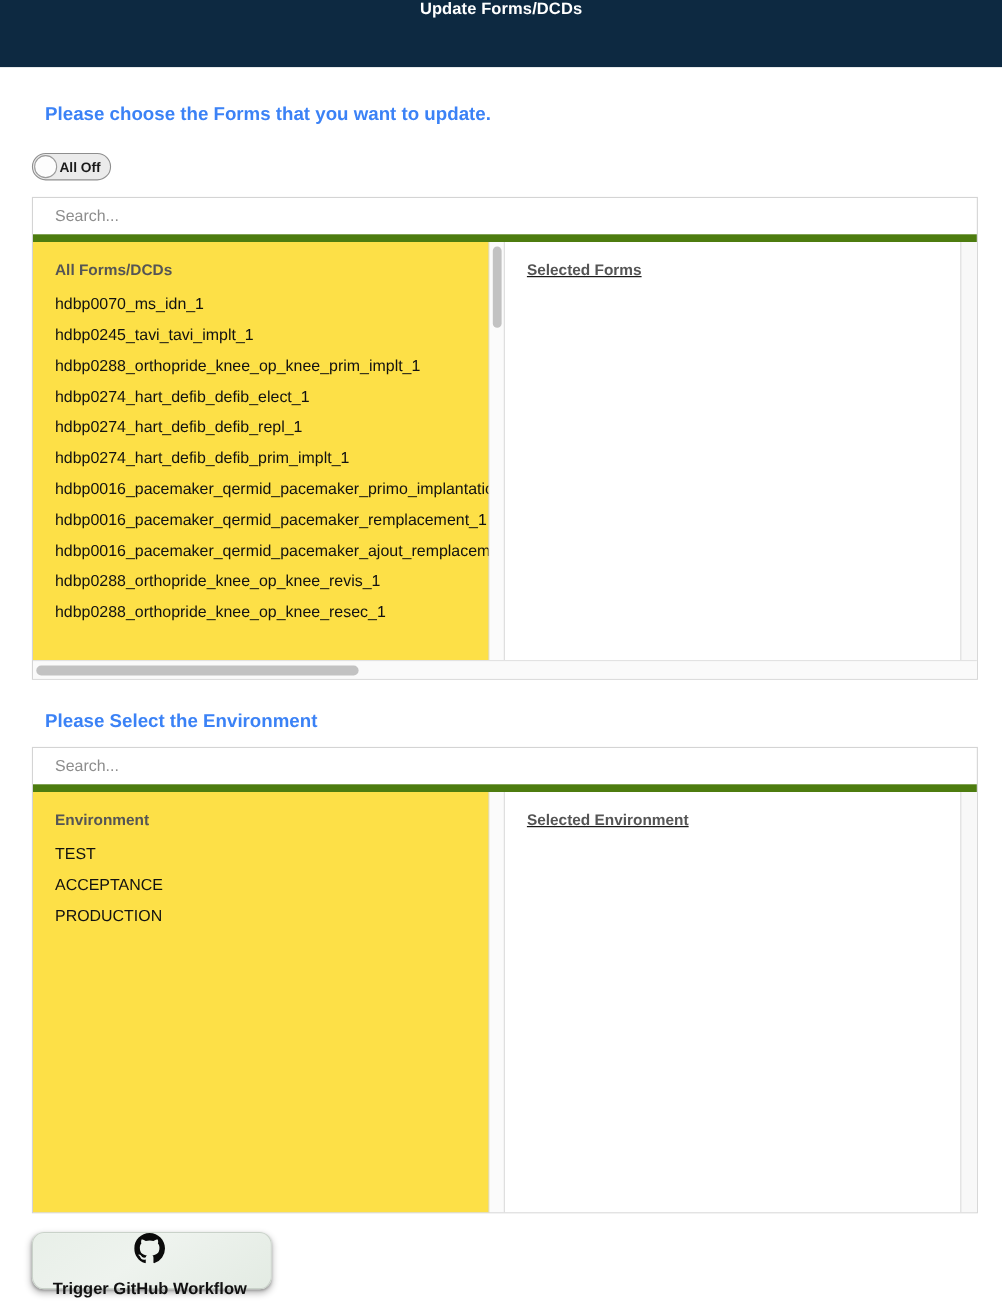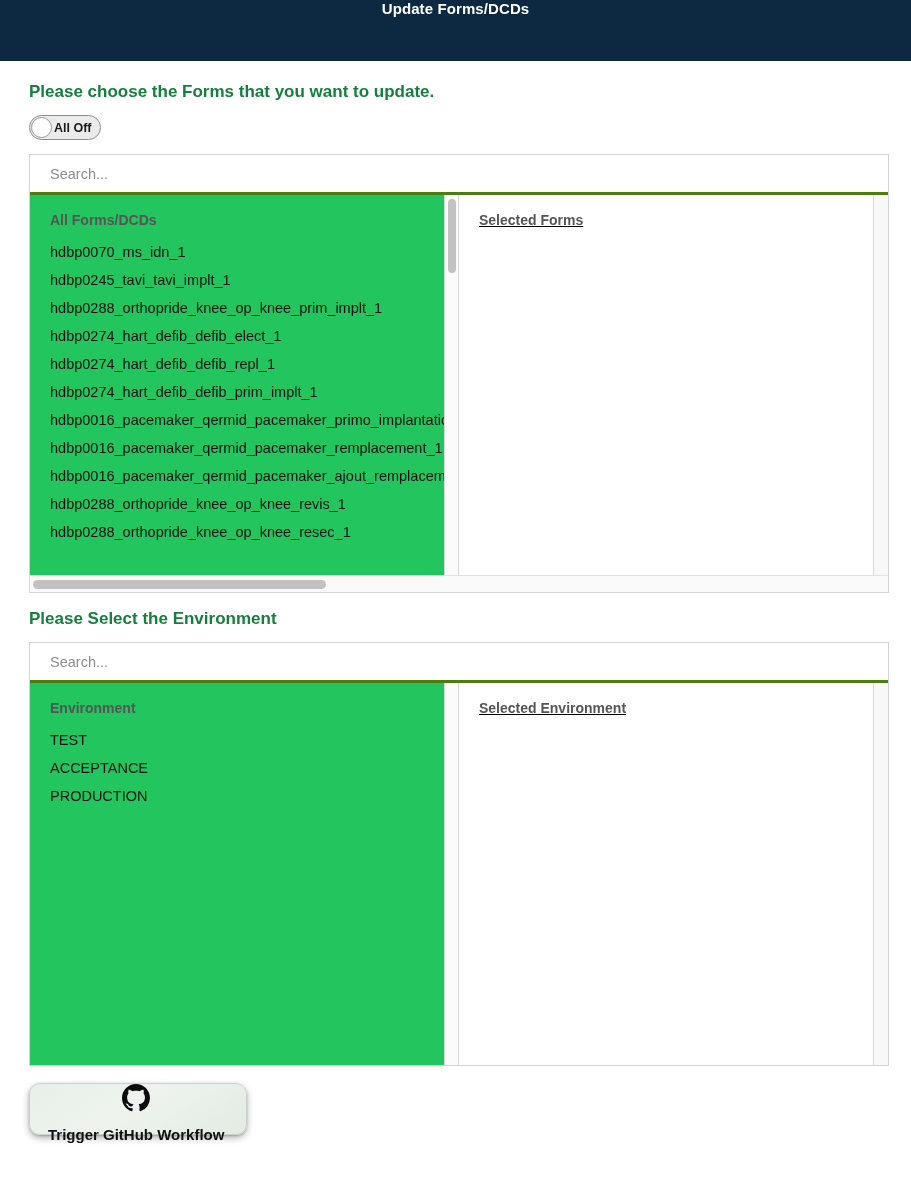--- a/index.html
+++ b/index.html
@@ -31,22 +31,22 @@
   }
 
   
   .page {
     padding: 0 0 0 0;
   }
 
   .section-heading {
     font-size: 17px;
     font-weight: 700;
-    color: #15803d;
-    margin: 0;
+    color: #3b82f6;
+    margin: 12px;
     padding: 0 0 0 29px;
   }
   .heading-forms   { padding-top: 21px; }
   .heading-env     { padding-top: 16px; }
 
   
   .toggle-row {
     padding: 13px 0 12px 29px;
   }
   .toggle {
@@ -79,21 +79,21 @@
 
   
   .picker {
     margin: 0 0 0 29px;
     width: 860px;
     border: 1px solid #d4d4d4;
     background: #ffffff;
   }
   .picker-search {
     height: 40px;
-    border-bottom: 3px solid #4d7c0f;
+    border-bottom: 7px solid #4d7c0f;
     display: flex;
     align-items: center;
   }
   .picker-search input {
     border: 0;
     outline: none;
     width: 100%;
     height: 100%;
     padding: 0 0 0 20px;
     font-family: "Liberation Sans", sans-serif;
@@ -107,21 +107,21 @@
     display: flex;
     align-items: stretch;
   }
 
   .pane {
     position: relative;
     overflow: hidden;
   }
   .pane-left {
     width: 415px;
-    background: #22c55e;
+    background: #fde047;
     border-right: 1px solid #d9d9d9;
   }
   .pane-vscroll {
     width: 14px;
     background: #fbfbfb;
     border-right: 1px solid #d9d9d9;
     position: relative;
     flex: none;
   }
   .vthumb {

